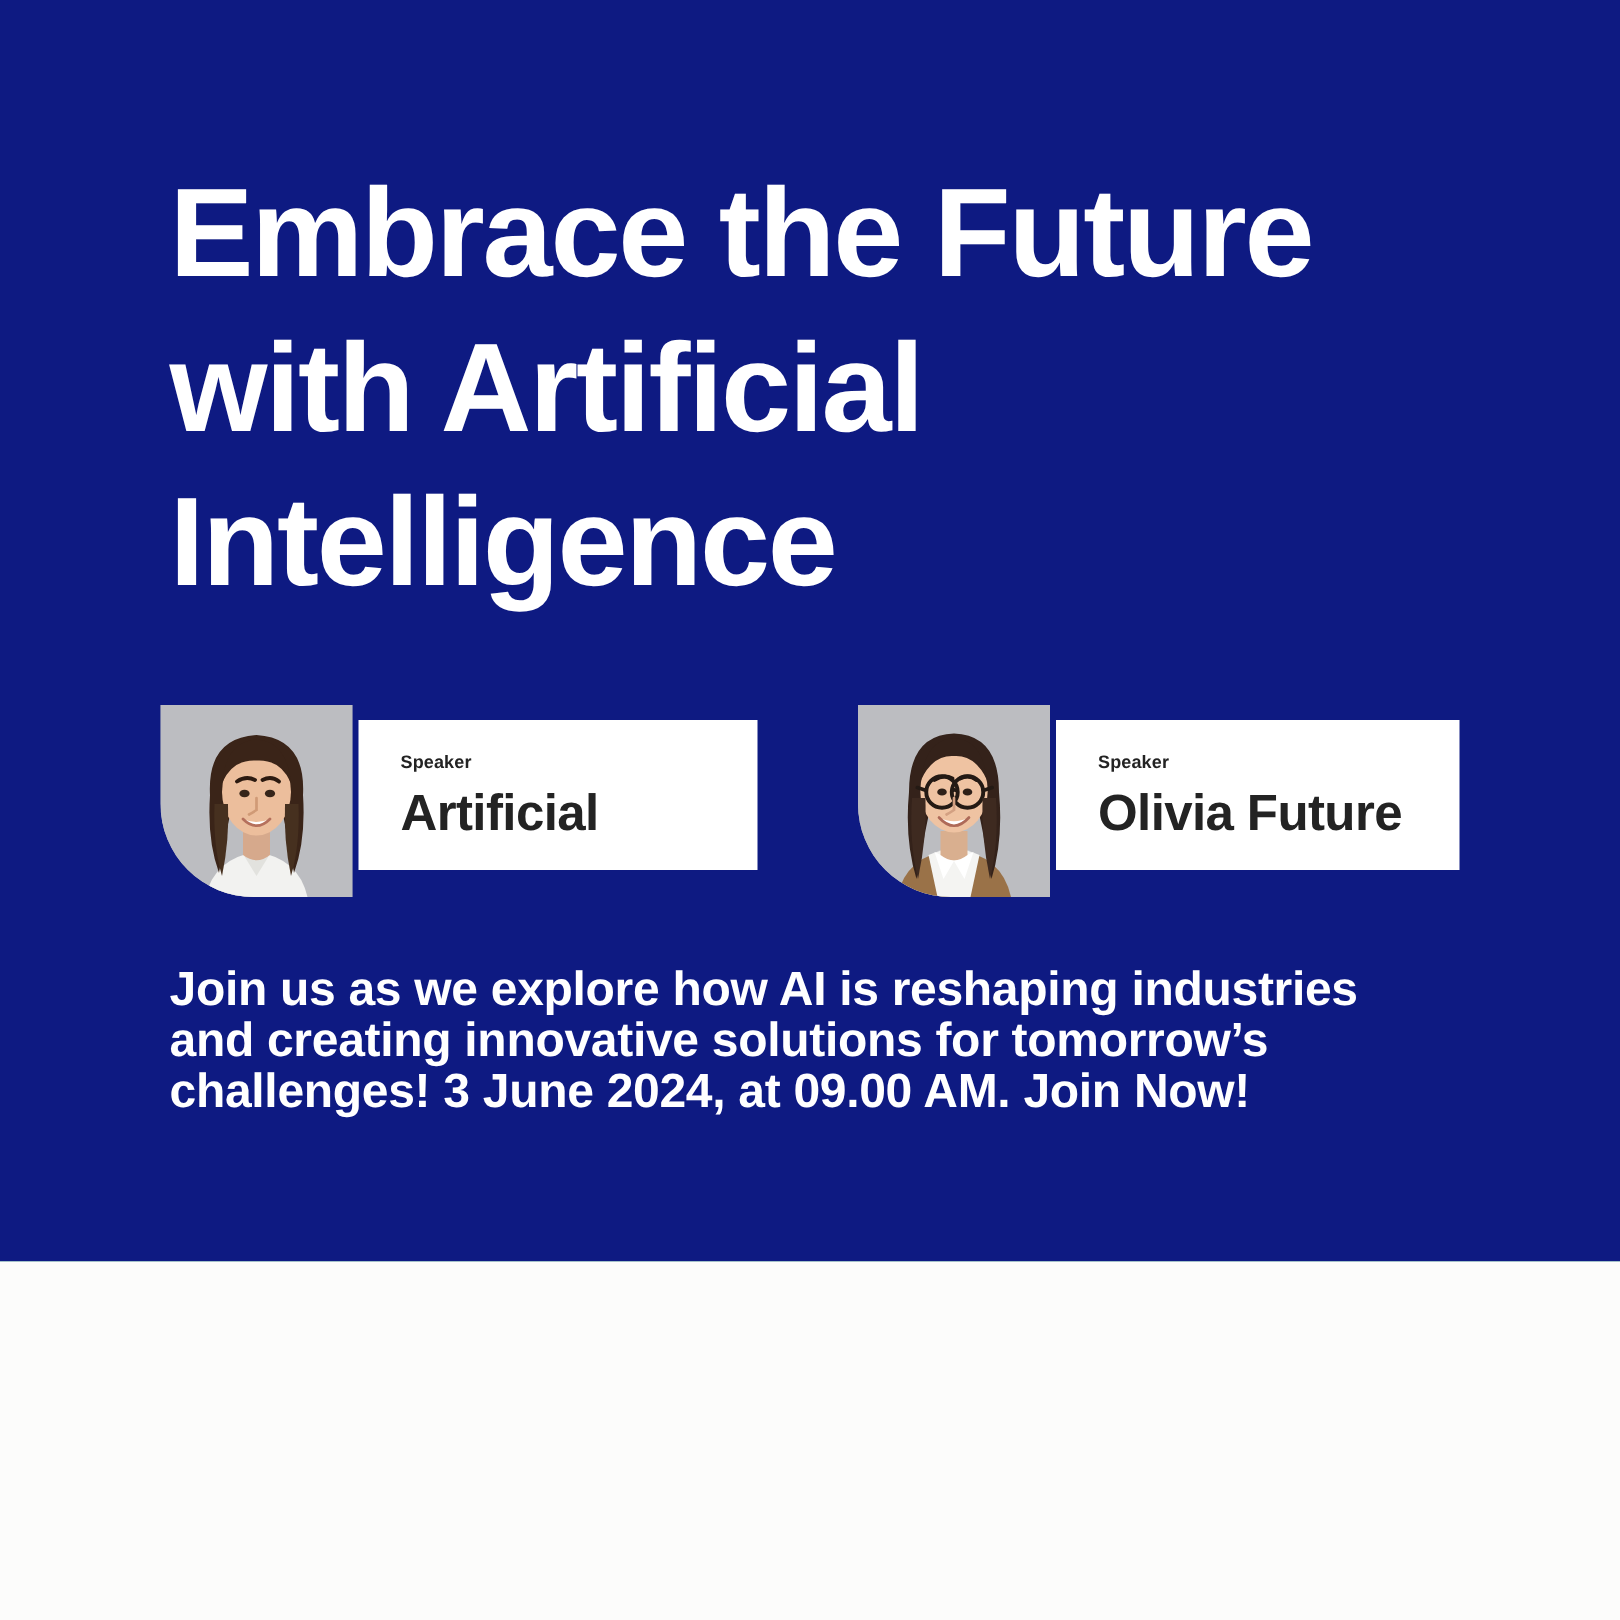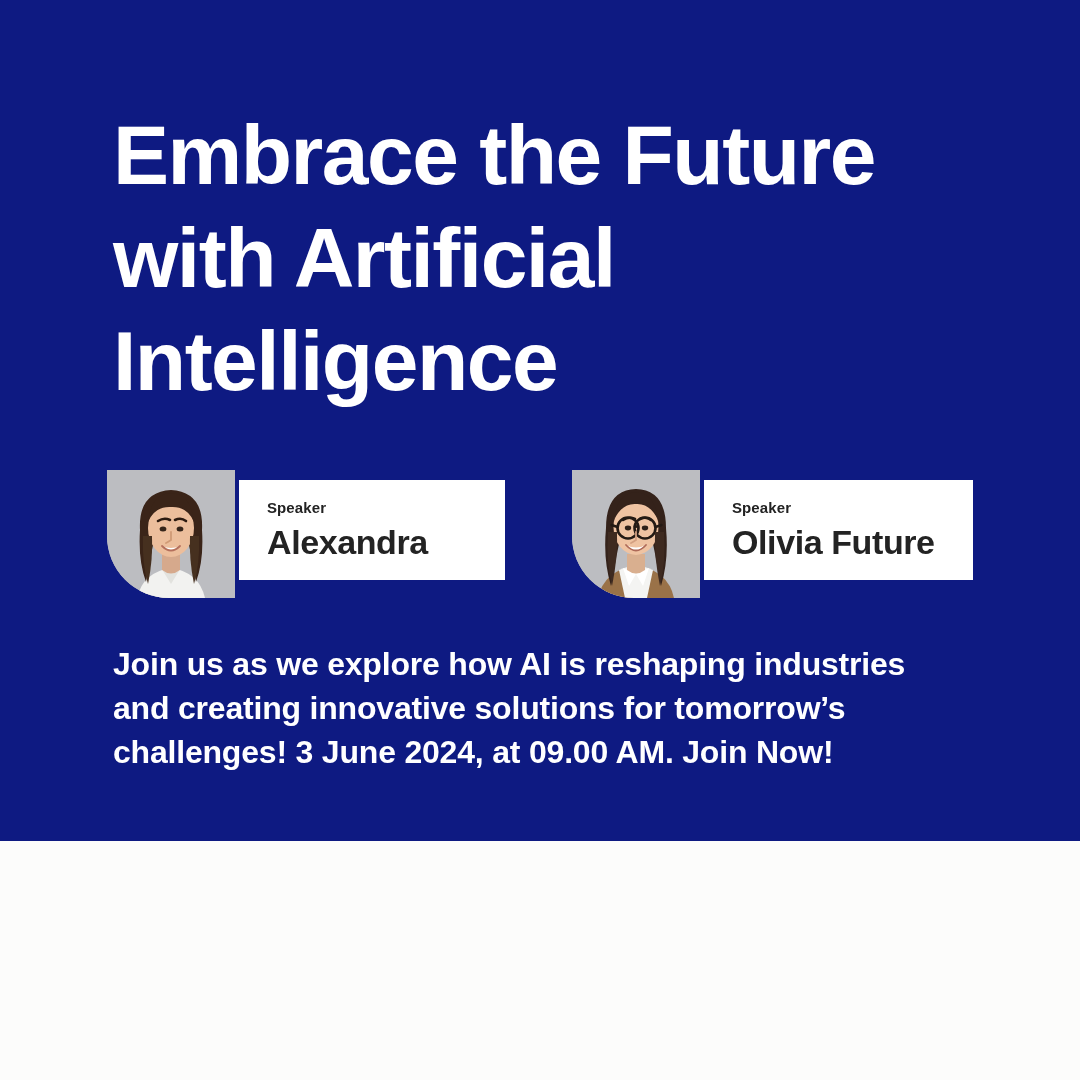--- a/index.html
+++ b/index.html
@@ -66,21 +66,21 @@
     position:absolute;
     top:10px;
     left:132px;
     right:0;
     height:100px;
     background:#FFFFFF;
     z-index:1;
     padding:17px 0 0 28px;
   }
   .role {
-    font-size:15px;
+    font-size:12px;
     font-weight:700;
     color:#232323;
     letter-spacing:0.1px;
     line-height:22px;
   }
   .sname {
     font-size:34px;
     font-weight:700;
     color:#232323;
     letter-spacing:-0.4px;
@@ -89,21 +89,21 @@
   }
 
   
   .blurb {
     position:absolute;
     left:113px; top:642px;
     width:880px;
     color:#FFFFFF;
     font-size:32px;
     font-weight:600;
-    line-height:44px;
+    line-height:34px;
     letter-spacing:-0.2px;
     white-space:pre-line;
   }
 
   
   .footer {
     position:absolute;
     left:0; top:841px;
     width:1080px; height:239px;
     background:#FCFCFB;
@@ -148,21 +148,21 @@
 
             <path d="M55 76 q9 8 18 0 q-9 4 -18 0 Z" fill="#FFFFFF"></path>
             <path d="M55 76 q9 9 18 0" stroke="#B5705C" stroke-width="1.8" fill="none" stroke-linecap="round"></path>
 
             <path d="M36 66 q-1 28 5 48 q5 -24 4 -48 Z" fill="#46301F"></path>
             <path d="M92 66 q1 28 -5 48 q-5 -24 -4 -48 Z" fill="#46301F"></path>
           </svg>
         </div>
         <div class="namecard">
           <div class="role">Speaker</div>
-          <div class="sname">Alexandra</div>
+          <div class="sname">Artificial</div>
         </div>
       </div>
 
       <div class="speaker two">
         <div class="photo">
           <svg viewBox="0 0 128 128" xmlns="http://www.w3.org/2000/svg" aria-hidden="true">
             <rect x="0" y="0" width="128" height="128" fill="#BCBDC1"></rect>
 
             <path d="M26 128 q6 -28 38 -32 q32 4 38 32 Z" fill="#9A7248"></path>
 

